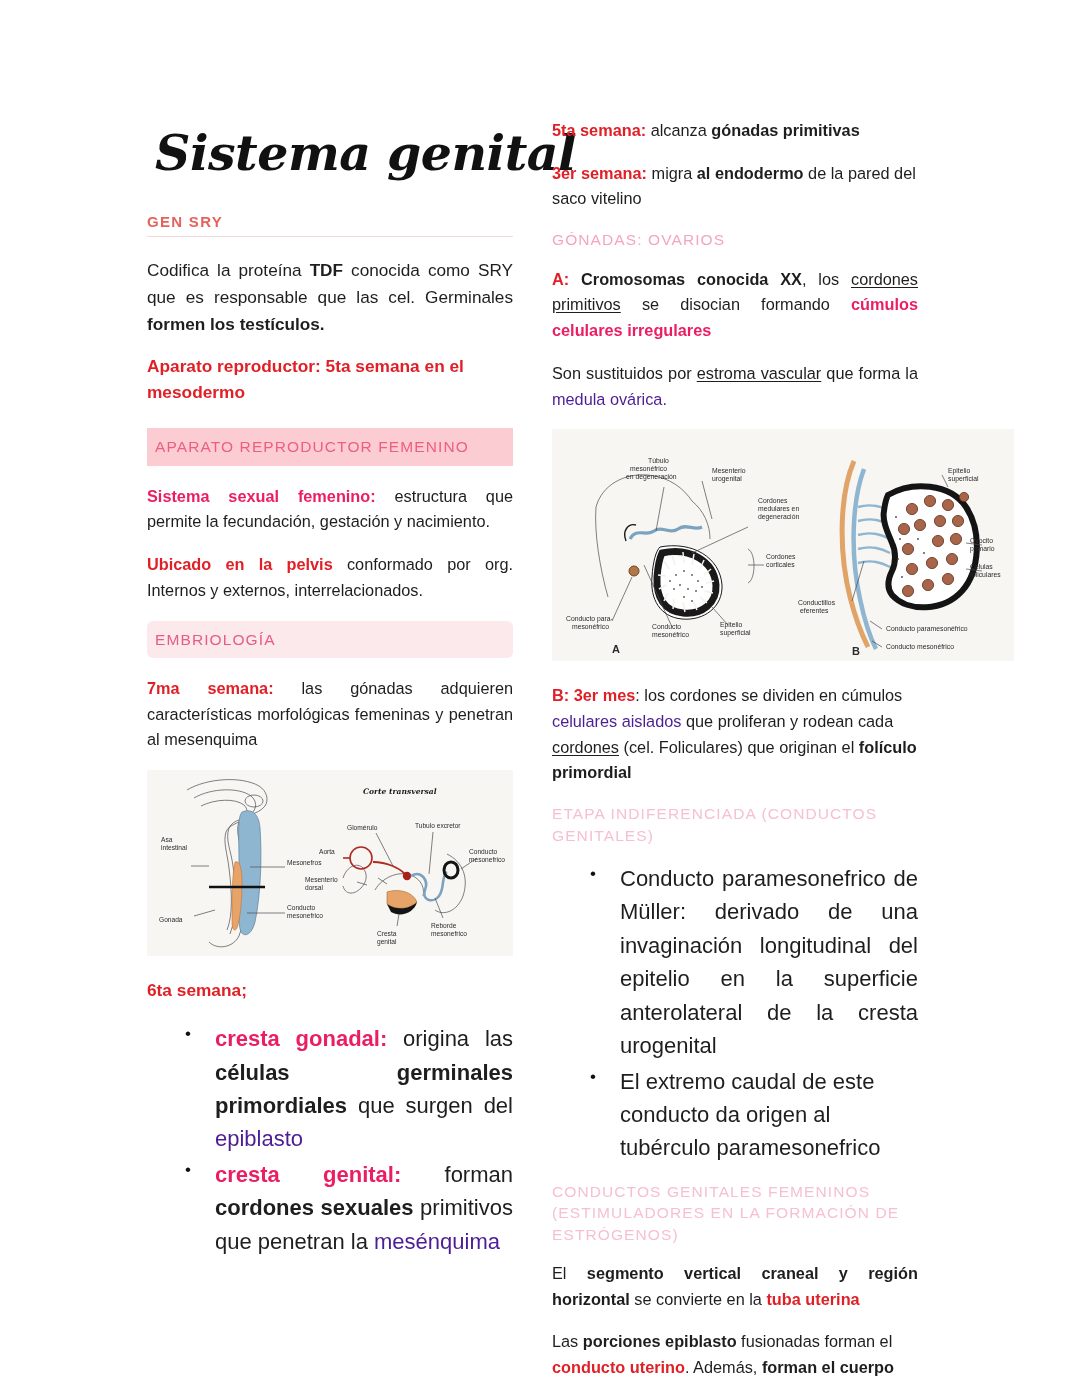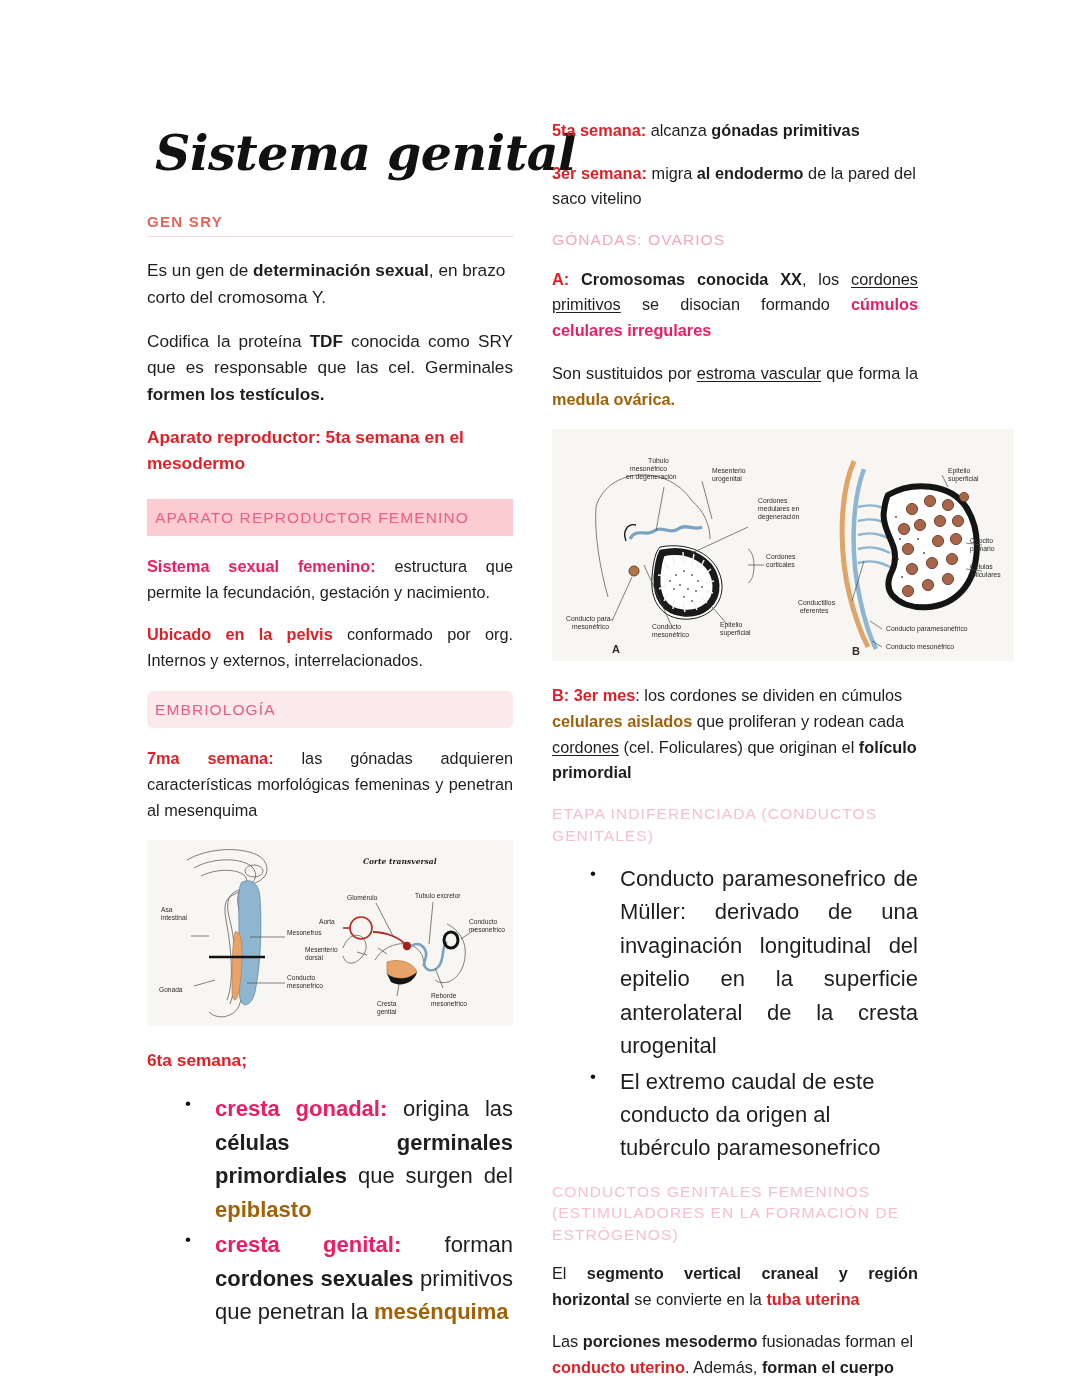--- a/index.html
+++ b/index.html
@@ -98,21 +98,21 @@
 
   p.body.big {
     font-size: 17.2px;
     line-height: 1.55;
   }
 
   b, strong { font-weight: 700; }
 
   .red      { color: #e01f26; font-weight: 700; }
   .magenta  { color: #ec1e63; font-weight: 700; }
-  .blue     { color: #a16207; font-weight: 700; }
+  .blue     { color: #4c1d95; font-weight: 400; }
   .under    { text-decoration: underline; text-underline-offset: 2px; }
 
   p.callout {
     font-size: 17.3px;
     line-height: 1.5;
     font-weight: 700;
     color: #e01f26;
     margin: 0 0 22px 0;
   }
 
@@ -161,21 +161,20 @@
 
 <div class="page">
 
   <div class="col col-left">
 
     <h1 class="doc-title">Sistema genital</h1>
 
     <div class="h-rule">GEN SRY</div>
     <div class="rule-line"></div>
 
-    <p class="body big left-align"><span>Es un gen de </span><b>determinación sexual</b><span>, en brazo corto del cromosoma Y.</span></p>
 
     <p class="body big"><span>Codifica la proteína </span><b>TDF</b><span> conocida como SRY que es responsable que las cel. Germinales </span><b>formen los testículos.</b></p>
 
     <p class="callout">Aparato reproductor: 5ta semana en el mesodermo</p>
 
     <div class="h-band">APARATO REPRODUCTOR FEMENINO</div>
 
     <p class="body"><span class="magenta">Sistema sexual femenino:</span><span> estructura que permite la fecundación, gestación y nacimiento.</span></p>
 
     <p class="body"><span class="red">Ubicado en la pelvis</span><span> conformado por org. Internos y externos, interrelacionados.</span></p>
@@ -418,16 +417,16 @@
 
     <ul class="bul">
       <li>Conducto paramesonefrico de Müller: derivado de una invaginación longitudinal del epitelio en la superficie anterolateral de la cresta urogenital</li>
       <li class="tight" style="text-align:left">El extremo caudal de este conducto da origen al tubérculo paramesonefrico</li>
     </ul>
 
     <div class="h-plain pale">CONDUCTOS GENITALES FEMENINOS (ESTIMULADORES EN LA FORMACIÓN DE ESTRÓGENOS)</div>
 
     <p class="body"><span>El </span><b>segmento vertical craneal y región horizontal</b><span> se convierte en la </span><span class="red">tuba uterina</span></p>
 
-    <p class="body left-align"><span>Las </span><b>porciones mesodermo</b><span> fusionadas forman el </span><span class="red">conducto uterino</span><span>. Además, </span><b>forman el cuerpo</b></p>
+    <p class="body left-align"><span>Las </span><b>porciones epiblasto</b><span> fusionadas forman el </span><span class="red">conducto uterino</span><span>. Además, </span><b>forman el cuerpo</b></p>
 
   </div>
 </div>
 
 </body></html>

